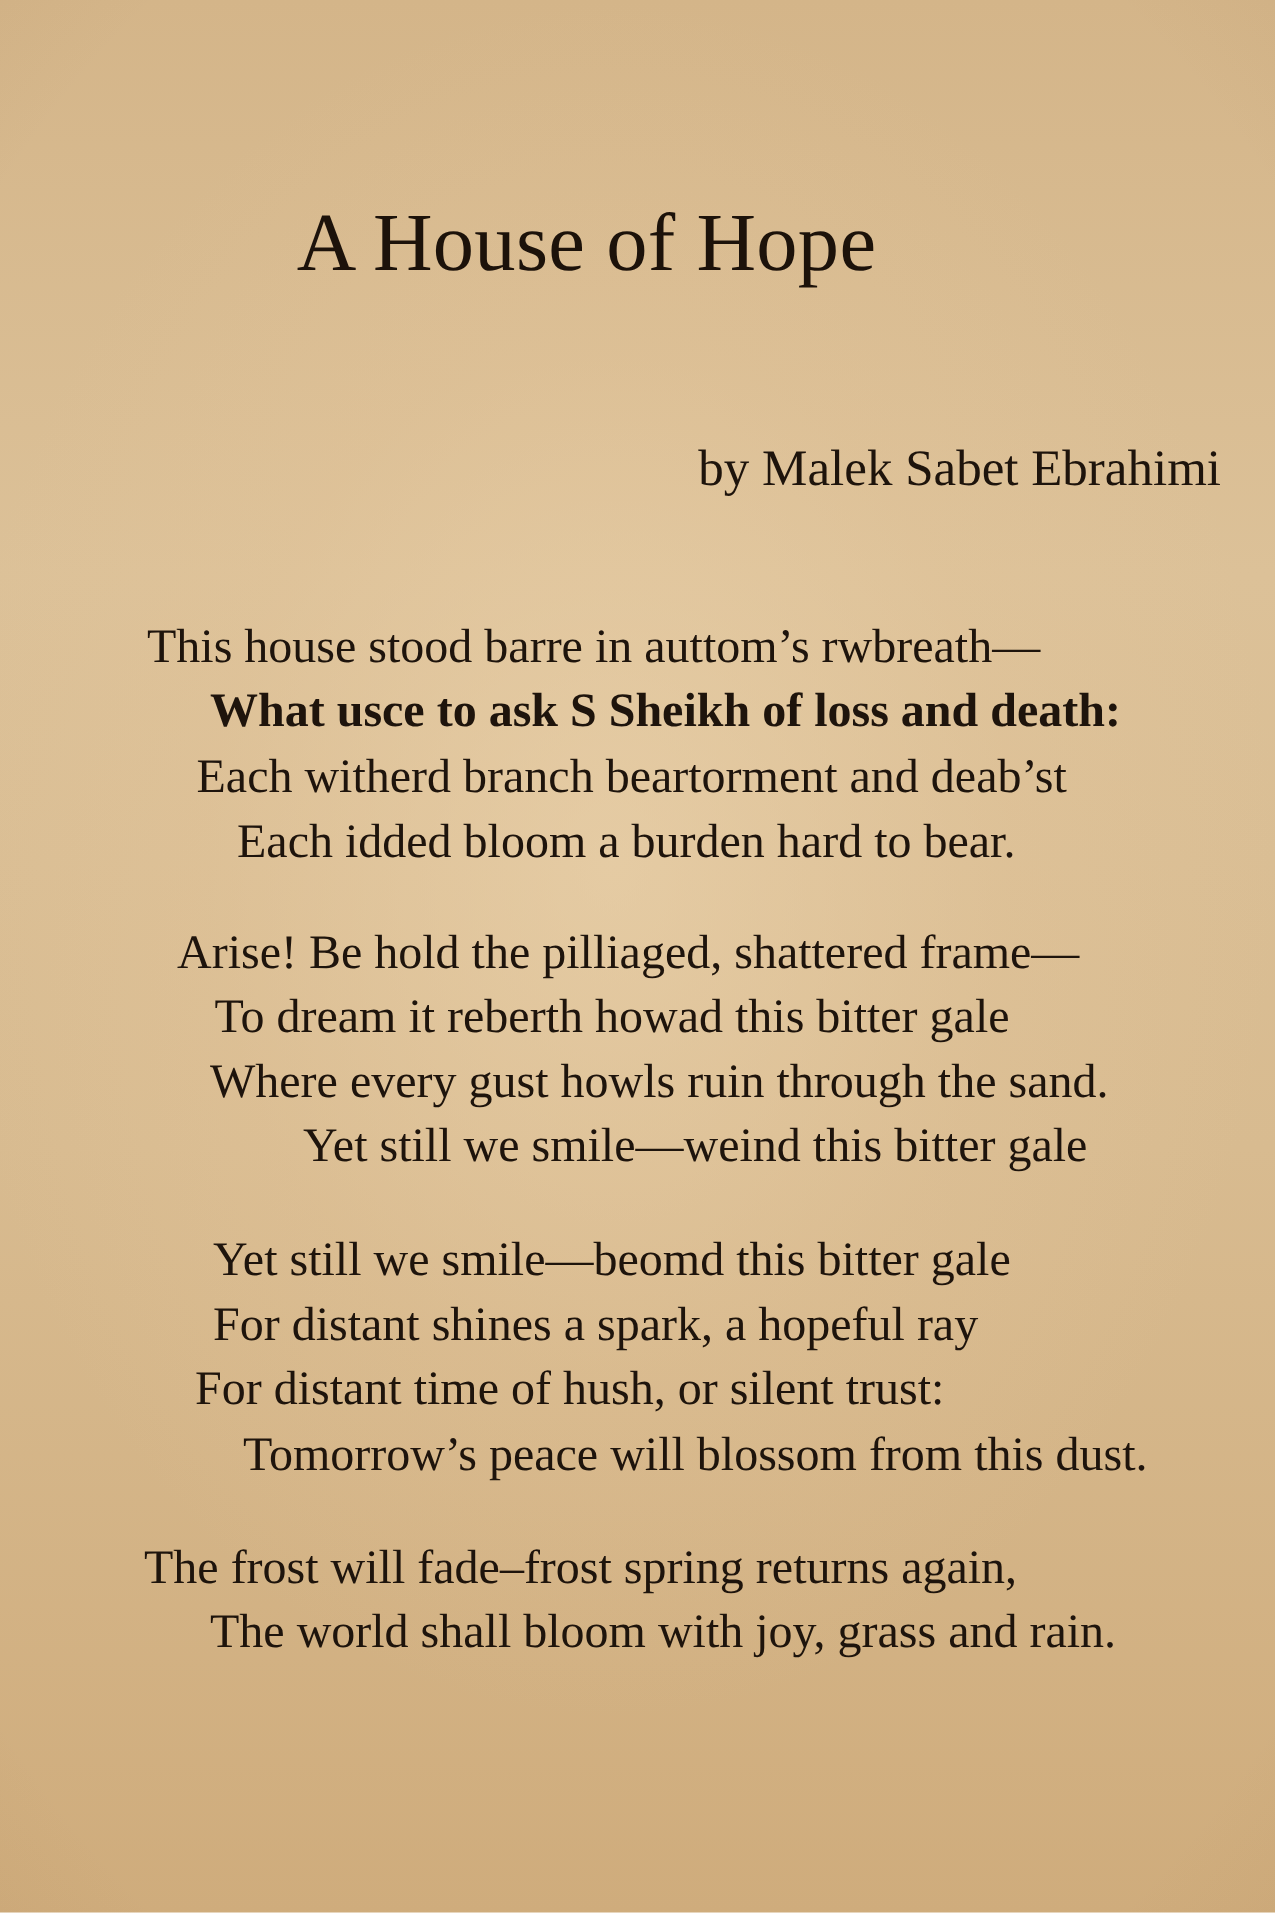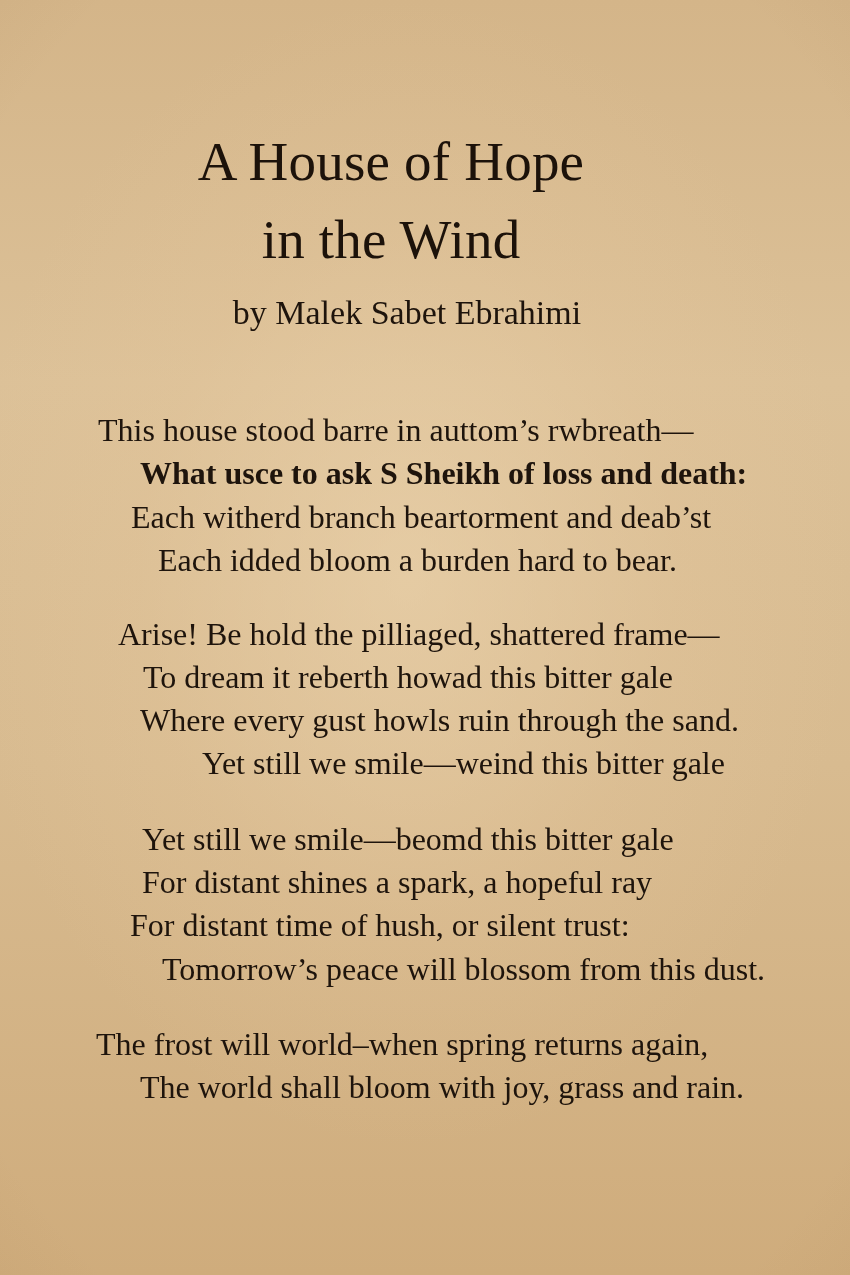--- a/index.html
+++ b/index.html
@@ -34,21 +34,21 @@
     color: #1c120a;
     letter-spacing: 0.2px;
     margin: 0;
   }
   .title.l1 { top: 134px; }
   .title.l2 { top: 212px; }
   .byline {
     position: absolute;
     left: 0;
     width: 814px;
-    text-align: center;
+    text-align: right;
     font-size: 34px;
     line-height: 1;
     top: 296px;
     color: #1e140c;
   }
   .dateline {
     position: absolute;
     left: 0;
     width: 820px;
     text-align: center;
@@ -64,21 +64,20 @@
     white-space: nowrap;
     color: #1e140c;
   }
 </style>
 </head>
 <body>
 
 <div class="page">
 
   <h1 class="title l1">A House of Hope</h1>
-  <h1 class="title l2">in the Wind</h1>
 
   <div class="byline">by Malek Sabet Ebrahimi</div>
 
   <div>
     <div class="verse-line" style="left:98px; top:414px;">This house stood barre in auttom’s rwbreath—</div>
     <div class="verse-line" style="left:140px; top:457px;font-weight:bold;">What usce to ask S Sheikh of loss and death:</div>
     <div class="verse-line" style="left:131px; top:501px;">Each witherd branch beartorment and deab’st</div>
     <div class="verse-line" style="left:158px; top:544px;">Each idded bloom a burden hard to bear.</div>
   </div>
 
@@ -90,17 +89,17 @@
   </div>
 
   <div>
     <div class="verse-line" style="left:142px; top:823px;">Yet still we smile—beomd this bitter gale</div>
     <div class="verse-line" style="left:142px; top:866px;text-align:right;">For distant shines a spark, a hopeful ray</div>
     <div class="verse-line" style="left:130px; top:909px;">For distant time of hush, or silent trust:</div>
     <div class="verse-line" style="left:162px; top:953px;">Tomorrow’s peace will blossom from this dust.</div>
   </div>
 
   <div>
-    <div class="verse-line" style="left:96px; top:1028px;">The frost will world–when spring returns again,</div>
+    <div class="verse-line" style="left:96px; top:1028px;">The frost will fade–frost spring returns again,</div>
     <div class="verse-line" style="left:140px; top:1071px;">The world shall bloom with joy, grass and rain.</div>
   </div>
 
 </div>
 
 </body></html>

